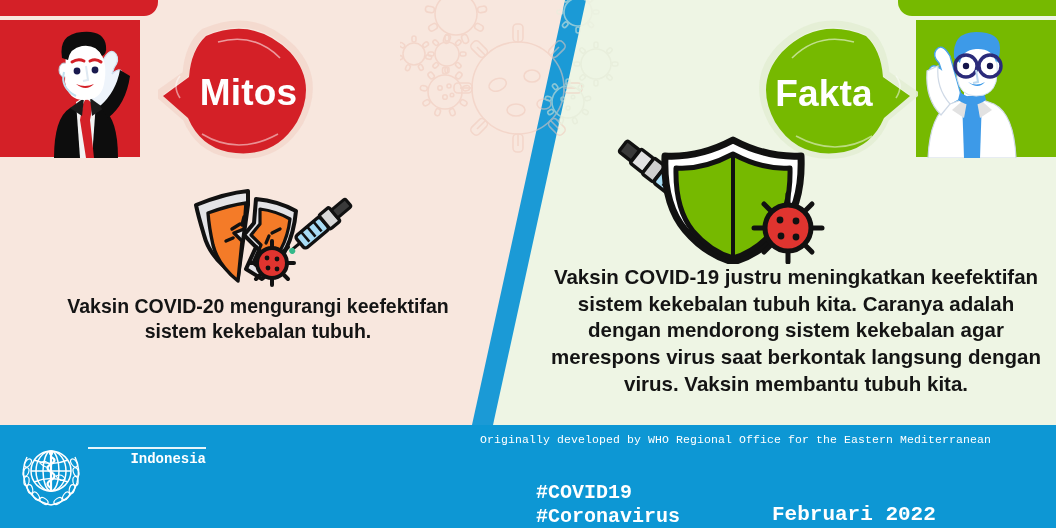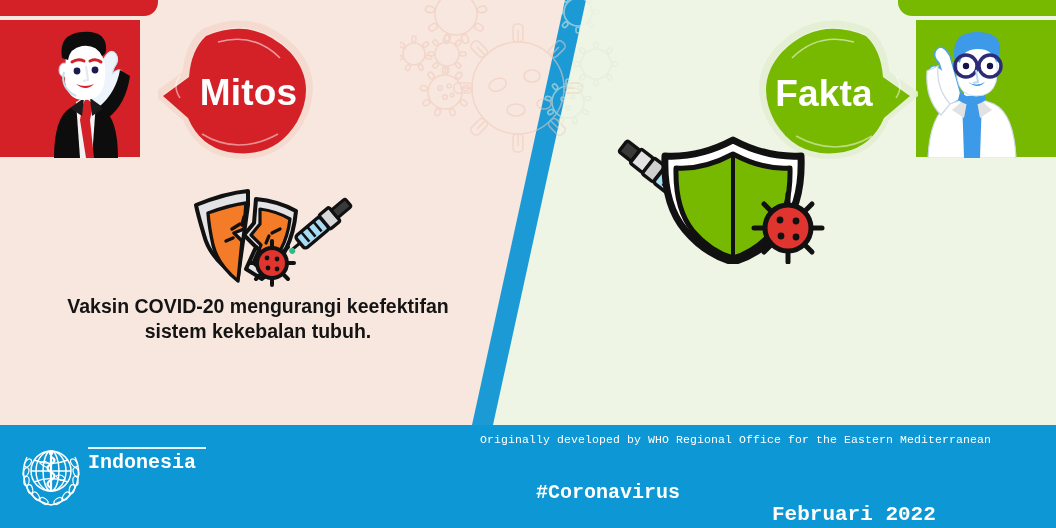--- a/index.html
+++ b/index.html
@@ -114,21 +114,21 @@
     position:absolute; left:480px; top:8px;
     color:#ffffff; font-size:11.5px; letter-spacing:.1px; white-space:nowrap;
   }
   .who-logo{ position:absolute; left:18px; top:16px; width:200px; height:72px;}
   .who-mark{ position:absolute; left:0; top:2px; width:66px; height:66px;}
   .who-words{ position:absolute; left:70px; top:2px; color:#fff;}
   .who-words .l1,.who-words .l2{
     font-size:21px; font-weight:bold; line-height:1.04; letter-spacing:-.1px;
   }
   .who-rule{ width:118px; height:2px; background:#ffffff; opacity:.9; margin:4px 0 2px 0;}
-  .who-country{ font-size:20px; font-weight:bold; text-align:left; width:118px;}
+  .who-country{ font-size:14px; font-weight:bold; text-align:right; width:118px;}
 
   .hashtags{
     position:absolute; left:536px; top:56px; color:#ffffff;
     font-size:20px; font-weight:bold; line-height:1.22;
   }
   .date-label{
     position:absolute; left:772px; top:78px; color:#ffffff;
     font-size:21px; font-weight:bold; white-space:nowrap;
   }
 </style>
@@ -595,20 +595,21 @@
         <circle r="23" fill="#e0342f" stroke="#111" stroke-width="5"></circle>
         <circle cx="-8" cy="-8" r="3.4" fill="#111"></circle>
         <circle cx="8" cy="-7" r="3.4" fill="#111"></circle>
         <circle cx="-7" cy="8" r="3.4" fill="#111"></circle>
         <circle cx="8" cy="9" r="3.4" fill="#111"></circle>
       </g>
     </svg>
   </div>
 
   <div class="copy copy-left">Vaksin COVID-20 mengurangi keefektifan sistem kekebalan tubuh.</div>
+  <div class="copy copy-right">Vaksin COVID-19 justru meningkatkan keefektifan sistem kekebalan tubuh kita. Caranya adalah dengan mendorong sistem kekebalan agar merespons virus saat berkontak langsung dengan virus. Vaksin membantu tubuh kita.</div>
 
   <div class="footer">
 
     <div class="footer-credit">Originally developed by WHO Regional Office for the  Eastern Mediterranean</div>
 
     <div class="who-logo">
       <div class="who-mark">
         <svg viewBox="0 0 66 66" width="66" height="66">
           <g fill="none" stroke="#ffffff" stroke-width="1.5">
 
@@ -647,19 +648,20 @@
           <circle cx="33" cy="10" r="2.2" fill="#ffffff"></circle>
         </svg>
       </div>
       <div class="who-words">
         <div class="who-rule"></div>
         <div class="who-country">Indonesia</div>
       </div>
     </div>
 
     <div class="hashtags">
+      <div>#COVID19</div>
       <div>#Coronavirus</div>
     </div>
 
     <div class="date-label">Februari 2022</div>
   </div>
 
 </div>
 
 </body></html>

